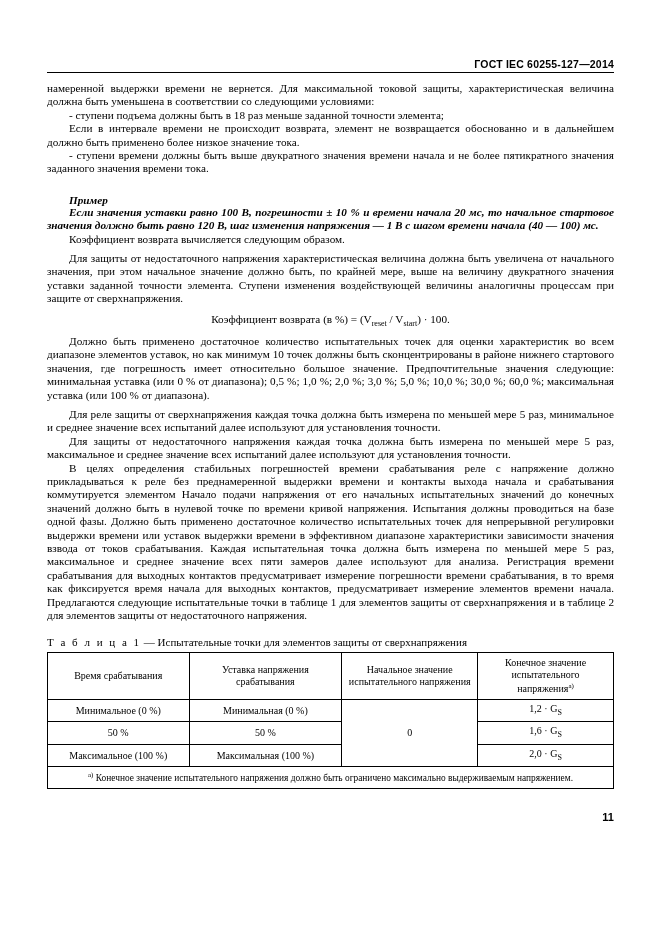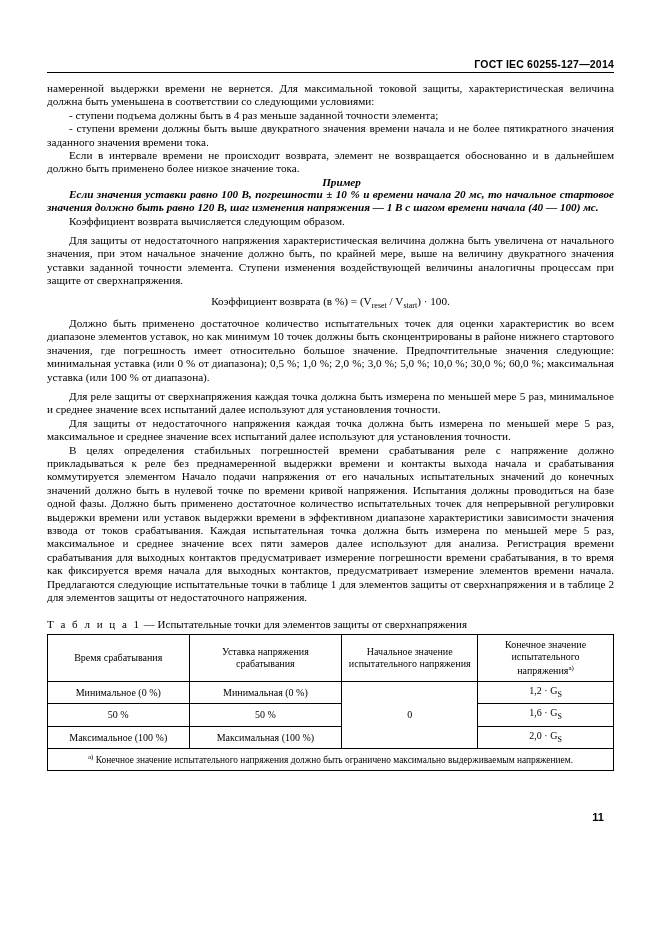--- a/index.html
+++ b/index.html
@@ -50,22 +50,21 @@
     margin-top: 6px;
   }
   .bold-italic {
     font-weight: bold;
     font-style: italic;
   }
   .italic-head {
     font-style: italic;
     font-weight: bold;
     font-size: 11.2px;
-    margin-top: 0;
-    text-align: center;
+    margin-top: 18px;
   }
   .centered {
     text-align: center;
     font-size: 11.2px;
     margin: 7px 0 7px 0;
   }
   .sub {
     font-size: 8px;
     vertical-align: sub;
   }
@@ -107,40 +106,40 @@
     font-size: 9.4px;
     line-height: 11.4px;
     padding: 3px 4px;
   }
   .sup {
     font-size: 7px;
     vertical-align: super;
   }
   .pagenum {
     position: absolute;
-    right: 57px;
+    right: 47px;
     bottom: 42px;
     font-family: "Liberation Sans", sans-serif;
     font-size: 11px;
     font-weight: bold;
   }
   .nowrap { white-space: nowrap; }
 </style>
 </head>
 <body>
 
 <div class="page">
 
   <div class="header">ГОСТ IEC 60255-127—2014</div>
   <hr class="hrule">
 
   <p class="body">намеренной выдержки времени не вернется. Для максимальной токовой защиты, характеристическая величина должна быть уменьшена в соответствии со следующими условиями:</p>
-  <p class="body indent">- ступени подъема должны быть в 4 раз меньше заданной точности элемента;</p>
+  <p class="body indent">- ступени подъема должны быть в 18 раз меньше заданной точности элемента;</p>
+  <p class="body indent">Если в интервале времени не происходит возврата, элемент не возвращается обоснованно и в дальнейшем должно быть применено более низкое значение тока.</p>
   <p class="body indent">- ступени времени должны быть выше двукратного значения времени начала и не более пятикратного значения заданного значения времени тока.</p>
-  <p class="body indent">Если в интервале времени не происходит возврата, элемент не возвращается обоснованно и в дальнейшем должно быть применено более низкое значение тока.</p>
 
   <p class="italic-head" style="text-indent:22px; margin-bottom:0;">Пример</p>
   <p class="body indent bold-italic">Если значения уставки равно 100 В, погрешности ± 10 % и времени начала 20 мс, то начальное стартовое значения должно быть равно 120 В, шаг изменения напряжения — 1 В с шагом времени начала (40 — 100) мс.</p>
 
   <p class="body indent">Коэффициент возврата вычисляется следующим образом.</p>
   <p class="body indent gap">Для защиты от недостаточного напряжения характеристическая величина должна быть увеличена от начального значения, при этом начальное значение должно быть, по крайней мере, выше на величину двукратного значения уставки заданной точности элемента. Ступени изменения воздействующей величины аналогичны процессам при защите от сверхнапряжения.</p>
 
   <p class="centered">
     <span>Коэффициент возврата (в %) = (V</span><span class="sub">reset</span><span> / V</span><span class="sub">start</span><span>) · 100.</span>
   </p>

